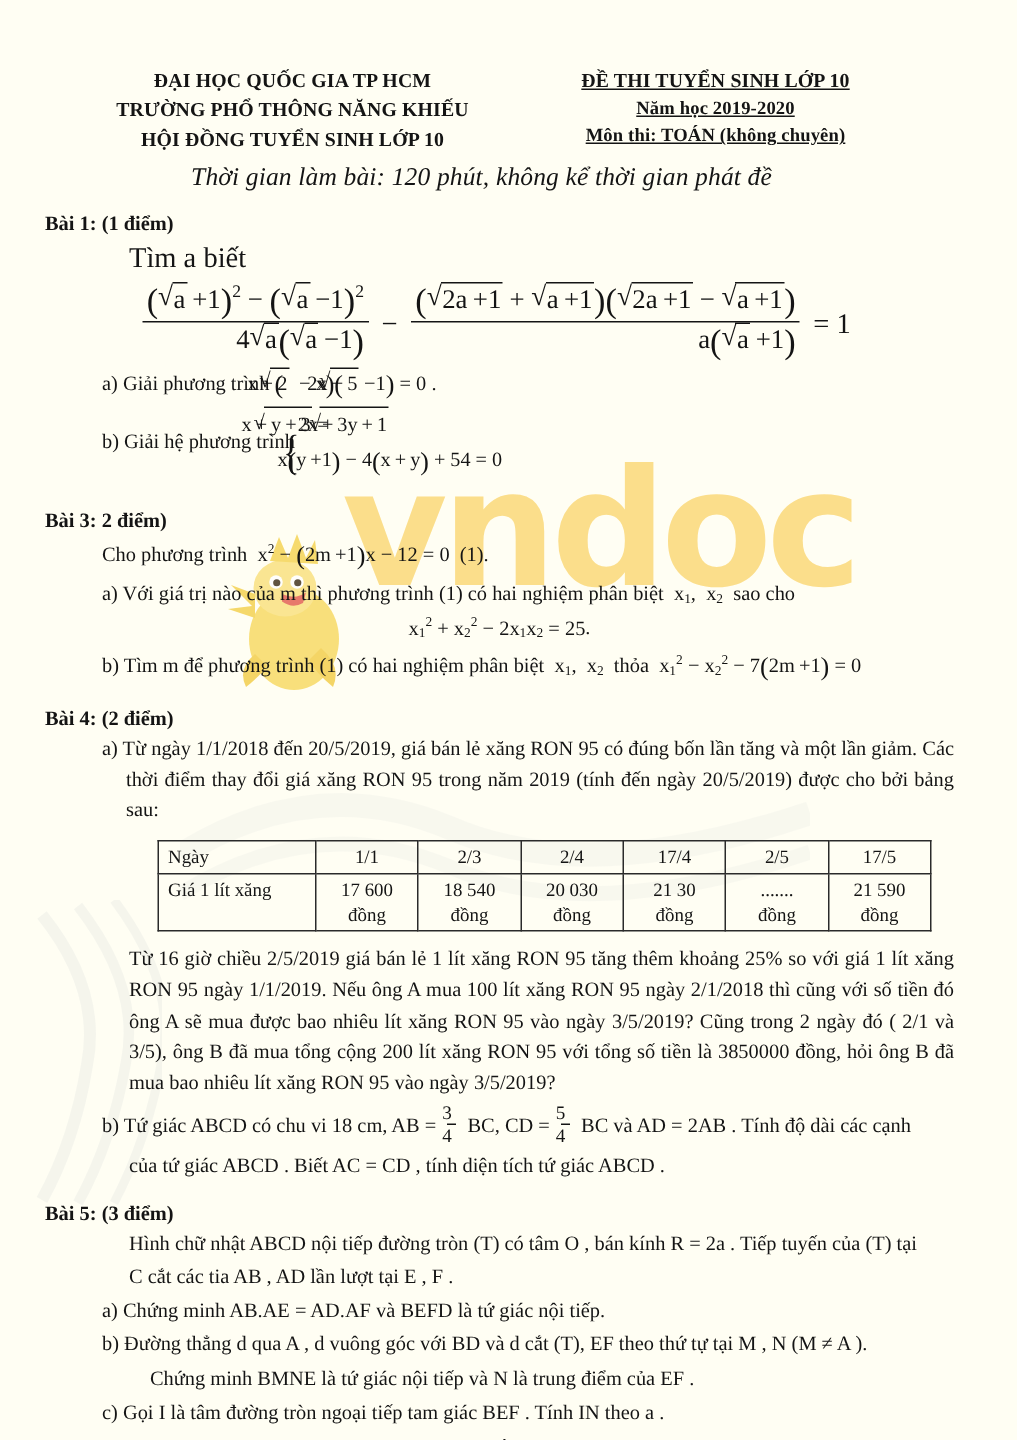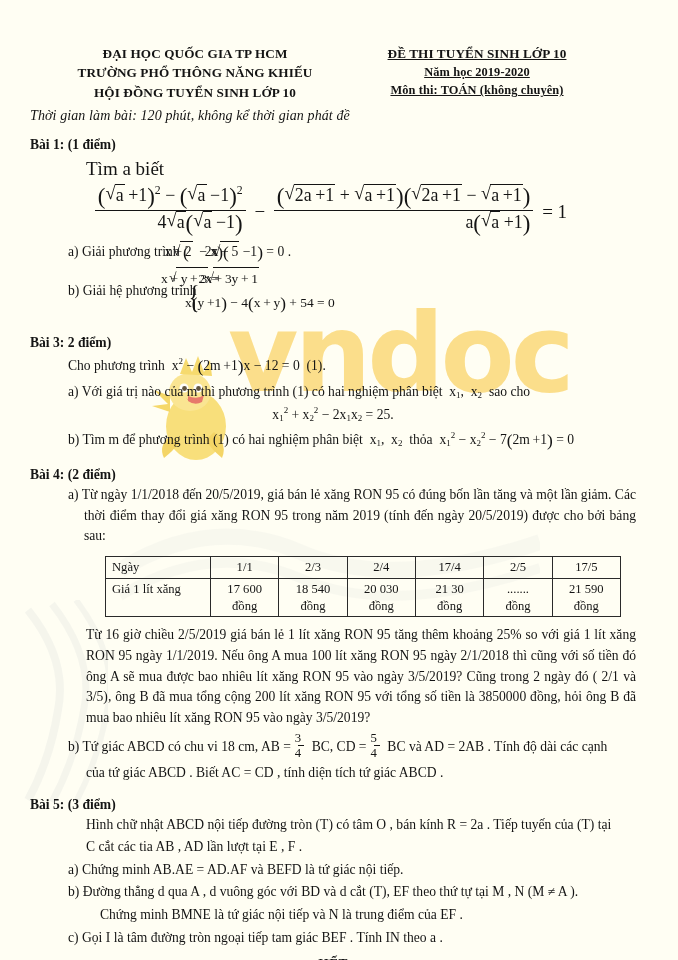--- a/index.html
+++ b/index.html
@@ -80,23 +80,23 @@
     font-size: 13.2px;
     line-height: 1.46;
     text-align: center;
     letter-spacing: .1px;
   }
   .hdr-left { width: 262px; }
   .hdr-left .l1 { font-weight: 700; }
   .hdr-right { width: 250px; text-decoration: underline; }
   .hdr .sub { font-size: 12.4px; }
   .time-line {
-    text-align: left;
+    text-align: center;
     font-style: italic;
-    font-size: 14px;
+    font-size: 17px;
     margin: 6px 24px 0 0;
     letter-spacing: .1px;
   }
 
   
   .bai {
     font-weight: 700;
     font-size: 13.6px;
     margin: 13px 0 2px 0;
   }

